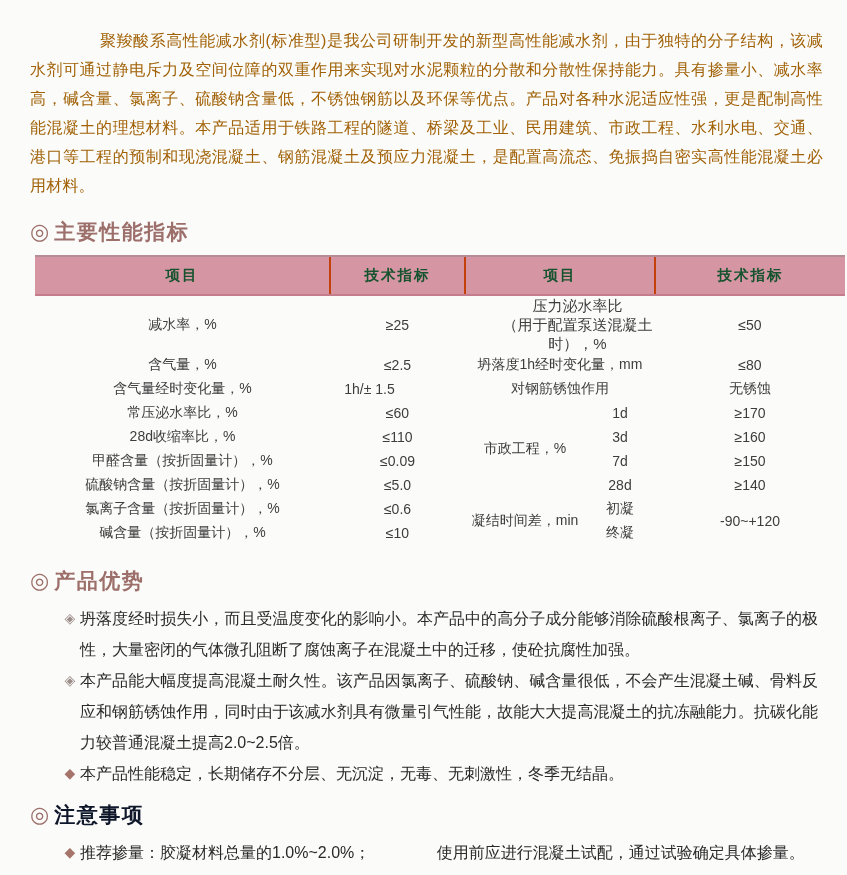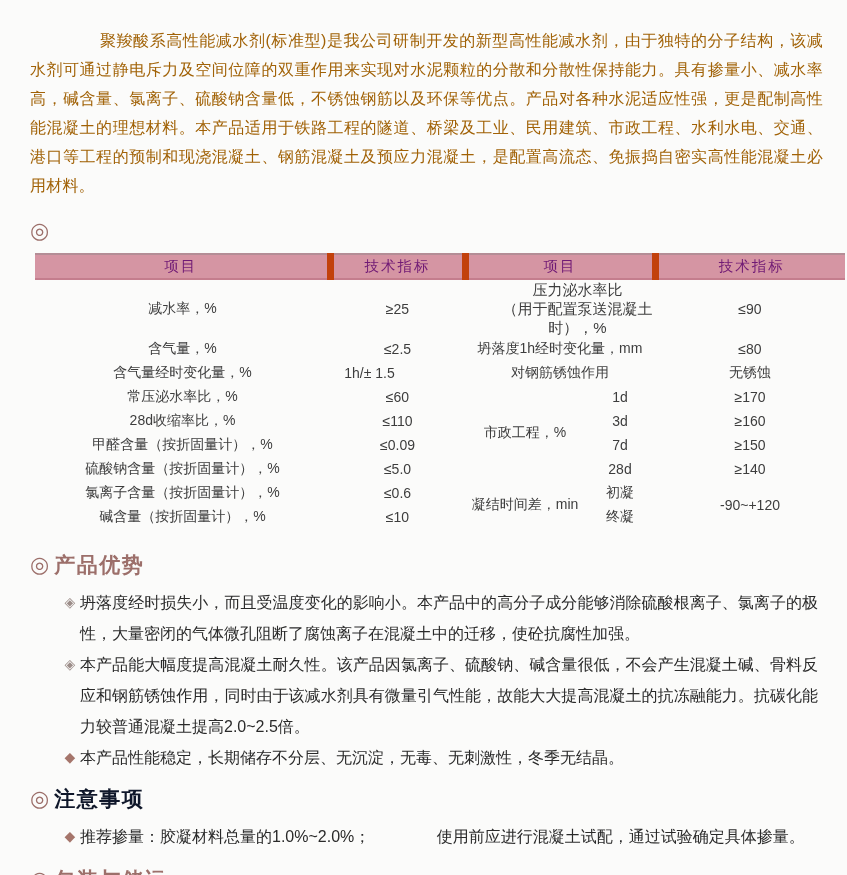--- a/index.html
+++ b/index.html
@@ -31,29 +31,29 @@
   table.perf {
     margin:9px 0 0 35px;
     width:810px;
     border-collapse:collapse;
     font-size:14px;
     color:#3d3d3d;
     table-layout:fixed;
   }
   .perf thead th {
     background:#d595a3;
-    color:#701a75;
-    font-weight:normal;
+    color:#14532d;
+    font-weight:bold;
     font-size:14.5px;
-    height:25px;
+    height:39px;
     letter-spacing:2px;
     border-top:2px solid #b48d96;
     border-bottom:2px solid #c47d8d;
   }
-  .perf thead th.div { border-left:7px solid #c2410c; }
+  .perf thead th.div { border-left:2px solid #c2410c; }
   .perf td {
     text-align:center;
     height:24px;
     vertical-align:middle;
     padding:0;
   }
   .perf tr.tall td { height:43px; }
   .perf .two-line div { line-height:19px; font-size:15px;margin-left:35px; }
   .valparts {
     display:flex;
@@ -84,20 +84,21 @@
   .bitem .btext { flex:1; padding-right:29px; text-align:justify; }
   .usage-line .p2 { margin-left:62px;margin-top:40px; }
 </style>
 </head>
 <body>
 
 <p class="intro">聚羧酸系高性能减水剂(标准型)是我公司研制开发的新型高性能减水剂，由于独特的分子结构，该减水剂可通过静电斥力及空间位障的双重作用来实现对水泥颗粒的分散和分散性保持能力。具有掺量小、减水率高，碱含量、氯离子、硫酸钠含量低，不锈蚀钢筋以及环保等优点。产品对各种水泥适应性强，更是配制高性能混凝土的理想材料。本产品适用于铁路工程的隧道、桥梁及工业、民用建筑、市政工程、水利水电、交通、港口等工程的预制和现浇混凝土、钢筋混凝土及预应力混凝土，是配置高流态、免振捣自密实高性能混凝土必用材料。</p>
 
 <h2 class="sec">
   <span class="mk">◎</span>
+  <span>主要性能指标</span>
 </h2>
 
 <table class="perf">
   <colgroup>
     <col style="width:295px">
       <col style="width:135px">
       <col style="width:120px">
       <col style="width:70px">
       <col style="width:190px">
   </colgroup>
@@ -110,21 +111,21 @@
     </tr>
   </thead>
   <tbody>
     <tr class="tall">
       <td>减水率，%</td>
       <td>≥25</td>
       <td colspan="2" class="two-line">
         <div>压力泌水率比</div>
         <div>（用于配置泵送混凝土时），%</div>
       </td>
-      <td>≤90</td>
+      <td>≤50</td>
     </tr>
     <tr>
       <td>含气量，%</td>
       <td>≤2.5</td>
       <td colspan="2">坍落度1h经时变化量，mm</td>
       <td>≤80</td>
     </tr>
     <tr>
       <td>含气量经时变化量，%</td>
       <td>

